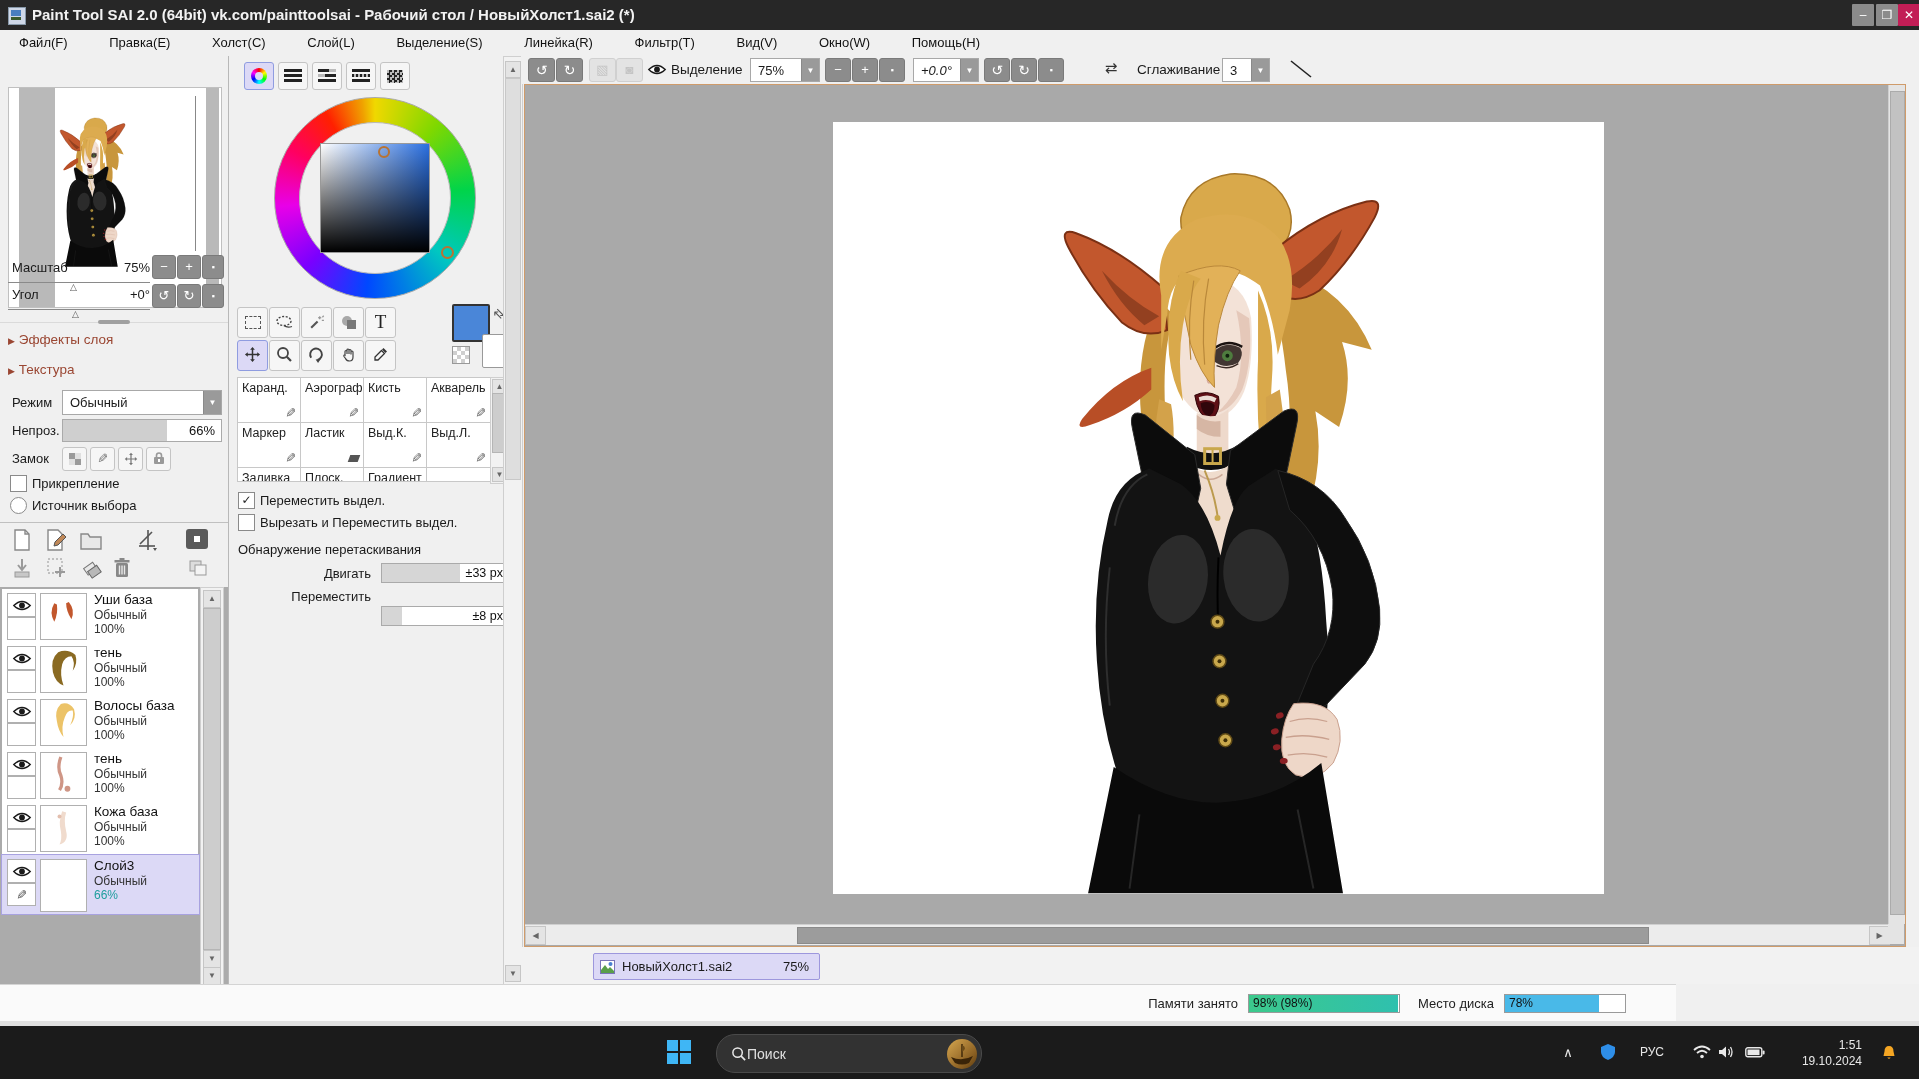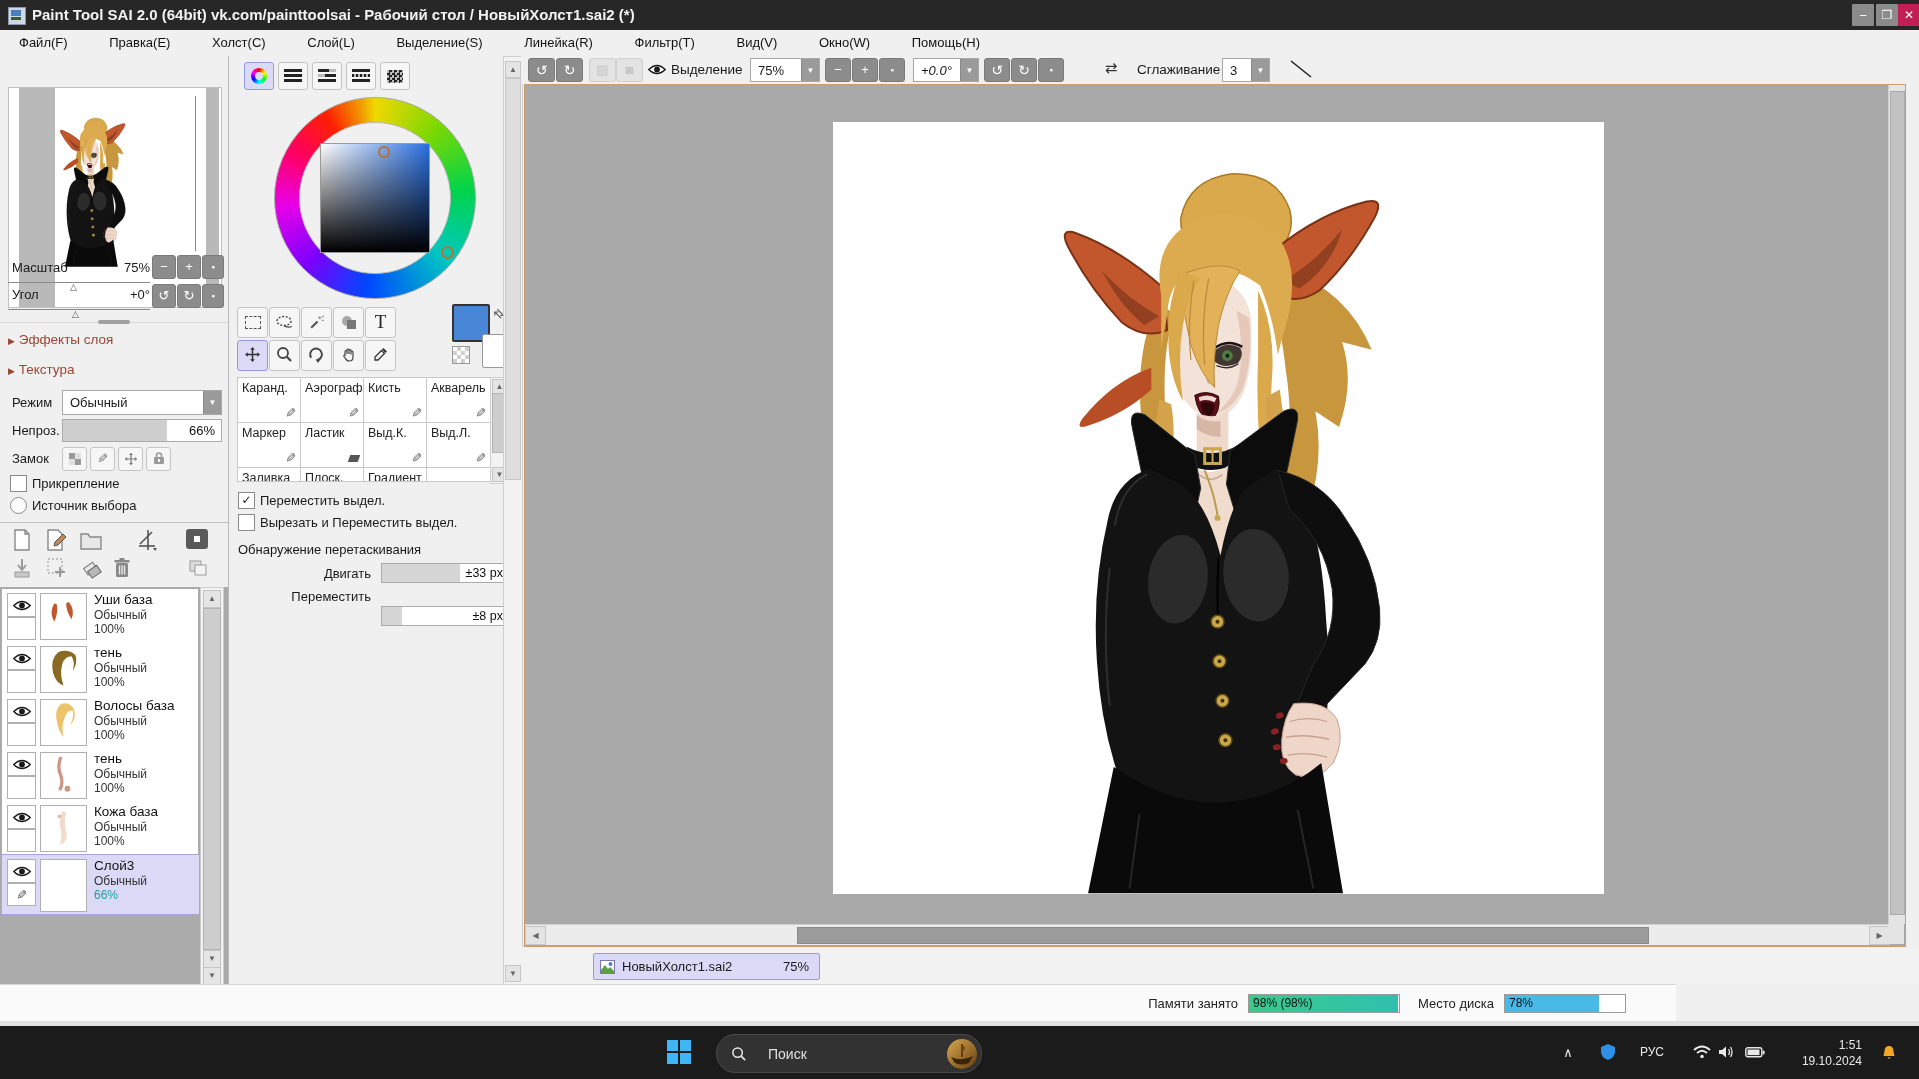--- a/index.html
+++ b/index.html
@@ -638,21 +638,21 @@
         <div style="width:11px;height:11px;background:#3fb6f5;"></div>
           <div style="width:11px;height:11px;background:#3fb6f5;"></div>
       </div>
     </div>
 
     <div class="abs" style="left:716px;top:8px;width:264px;height:37px;background:#323232;border:1px solid #4a4a4a;border-radius:19px;display:flex;align-items:center;">
       <svg width="16" height="16" viewBox="0 0 17 17" style="margin-left:14px;">
           <circle cx="7" cy="7" r="5" fill="none" stroke="#e8e8e8" stroke-width="1.6"></circle>
           <line x1="10.8" y1="10.8" x2="15" y2="15" stroke="#e8e8e8" stroke-width="1.8"></line>
         </svg>
-      <span style="margin-left:21px;font-size:14px;color:#e0e0e0;">Поиск</span>
+      <span style="margin-left:0;font-size:14px;color:#e0e0e0;">Поиск</span>
       <div style="margin-left:auto;margin-right:4px;width:30px;height:30px;border-radius:15px;background:linear-gradient(135deg,#d8a850,#8a5f22 70%,#5a3a10);overflow:hidden;position:relative;">
         <svg width="30" height="30" viewBox="0 0 30 30">
             <path d="M4 18 Q15 23 26 17 L22 24 Q15 27 8 24 Z" fill="#3a2408"></path>
             <line x1="15" y1="5" x2="15" y2="18" stroke="#3a2408" stroke-width="1.4"></line>
             <path d="M15 6 Q21 9 15 13 Z" fill="#6b4a18"></path>
           </svg>
       </div>
     </div>
 
     <div class="abs trayicon" style="left:1558px;top:16px;width:20px;height:20px;color:#e8e8e8;font-size:13px;">∧</div>

